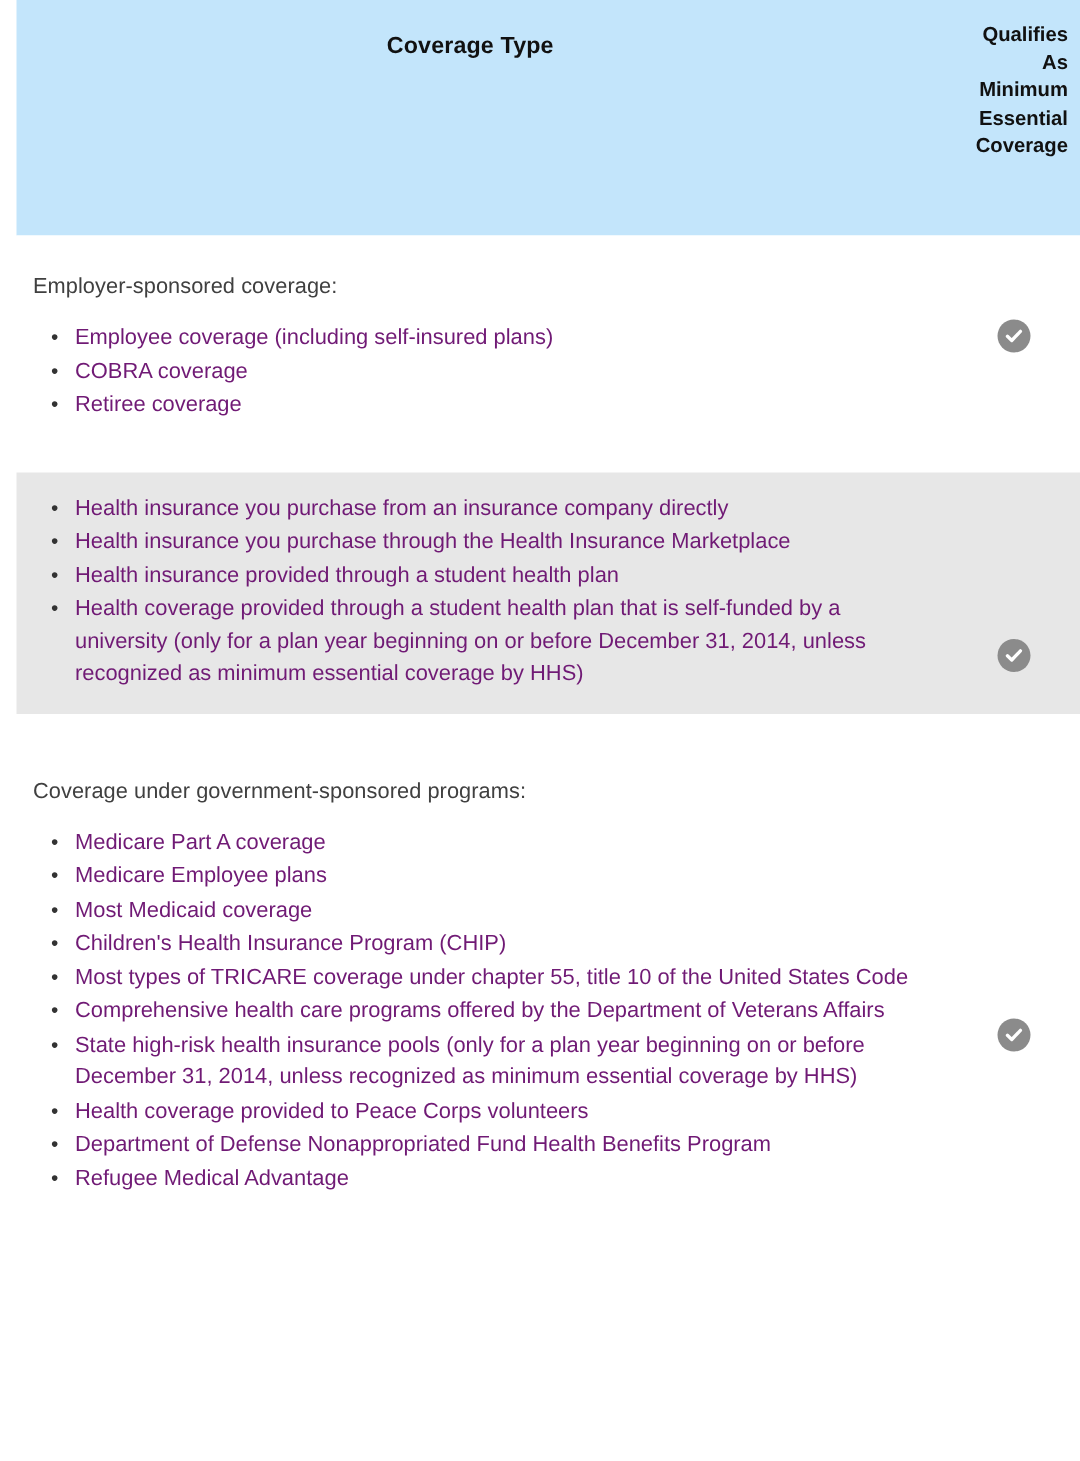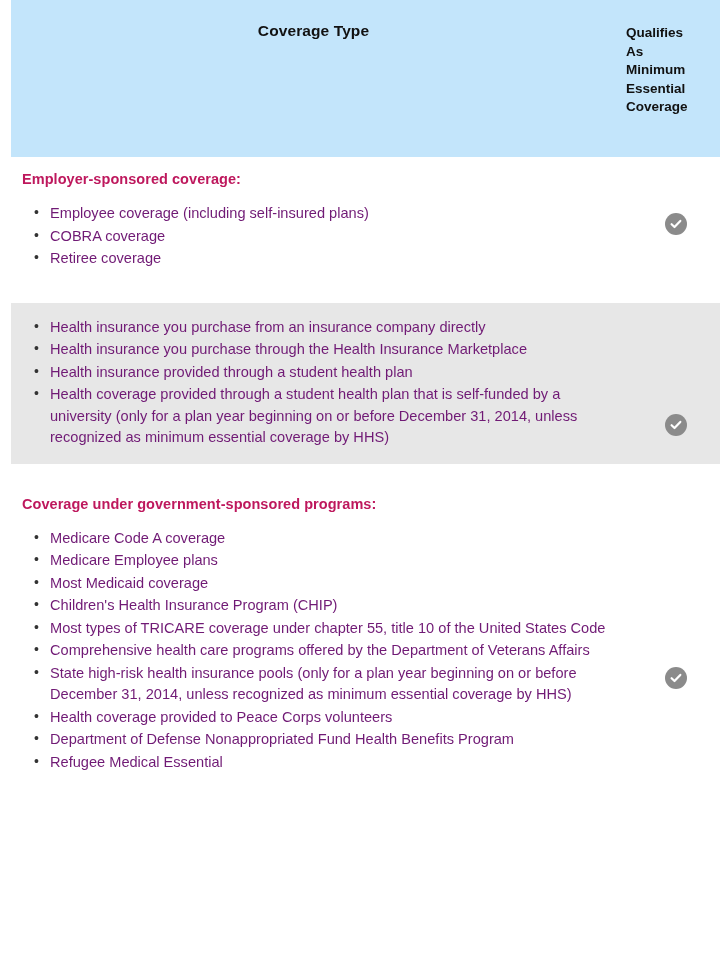--- a/index.html
+++ b/index.html
@@ -41,22 +41,22 @@
     padding-right: 10px;
   }
   .header-coverage-type .htext {
     font-size: 15.5px;
     font-weight: bold;
     letter-spacing: 0.1px;
     color: #111111;
   }
   .header-qualifies {
     flex: 1 1 auto;
-    text-align: left;
-    padding-top: 24px;
+    text-align: right;
+    padding-top: 14px;
     padding-right: 8px;
     box-sizing: border-box;
   }
   .header-qualifies .hline {
     font-size: 13.5px;
     font-weight: bold;
     line-height: 18.5px;
     color: #111111;
     display: block;
   }
@@ -79,23 +79,23 @@
     padding: 14px 8px 14px 11px;
   }
   .cell-check {
     flex: 1 1 auto;
     position: relative;
     box-sizing: border-box;
   }
 
   .group-title {
     font-size: 14.5px;
-    font-weight: bold;
-    color: #be185d;
-    margin: 0 0 16px 0;
+    font-weight: normal;
+    color: #404040;
+    margin: 12px 0 16px 0;
     letter-spacing: 0.05px;
   }
 
   ul.items {
     margin: 0;
     padding: 0 0 0 28px;
     list-style: none;
   }
   ul.items li {
     position: relative;
@@ -188,30 +188,30 @@
       </div>
     </div>
   </div>
 
   <div class="row-gap"></div>
 
   <div class="row plain">
     <div class="cell-type">
       <div class="group-title">Coverage under government-sponsored programs:</div>
       <ul class="items">
-        <li>Medicare Code A coverage</li>
+        <li>Medicare Part A coverage</li>
         <li>Medicare Employee plans</li>
         <li>Most Medicaid coverage</li>
         <li>Children's Health Insurance Program (CHIP)</li>
         <li>Most types of TRICARE coverage under chapter 55, title 10 of the United States Code</li>
         <li>Comprehensive health care programs offered by the Department of Veterans Affairs</li>
         <li>State high-risk health insurance pools (only for a plan year beginning on or before December 31, 2014, unless recognized as minimum essential coverage by HHS)</li>
         <li>Health coverage provided to Peace Corps volunteers</li>
         <li>Department of Defense Nonappropriated Fund Health Benefits Program</li>
-        <li>Refugee Medical Essential</li>
+        <li>Refugee Medical Advantage</li>
       </ul>
     </div>
     <div class="cell-check">
       <div class="check-badge badge-r3">
         <svg width="14" height="14" viewBox="0 0 14 14" aria-hidden="true">
           <path d="M2.6 7.2 L5.5 10.0 L11.3 3.9" fill="none" stroke="#ffffff" stroke-width="2.2" stroke-linecap="round" stroke-linejoin="round"></path>
         </svg>
       </div>
     </div>
   </div>

